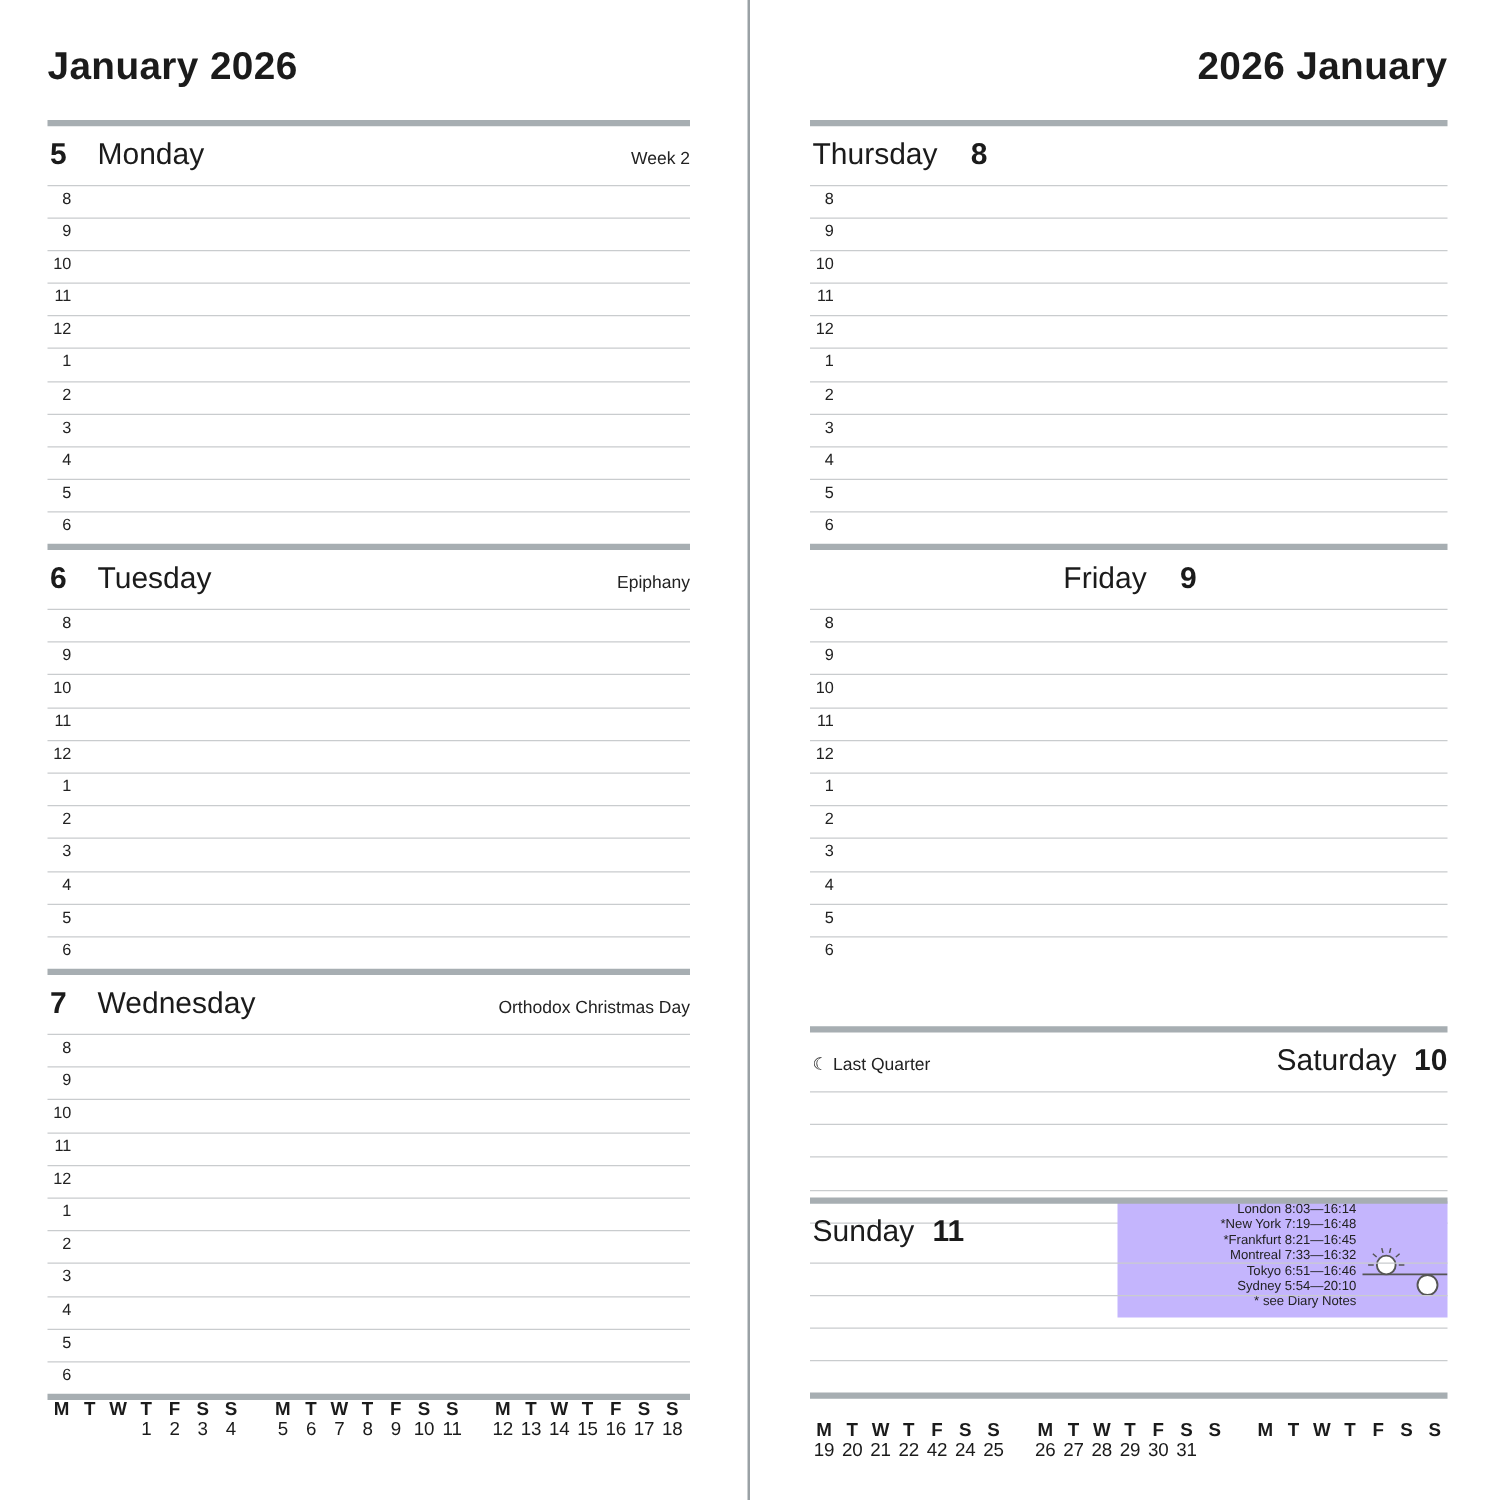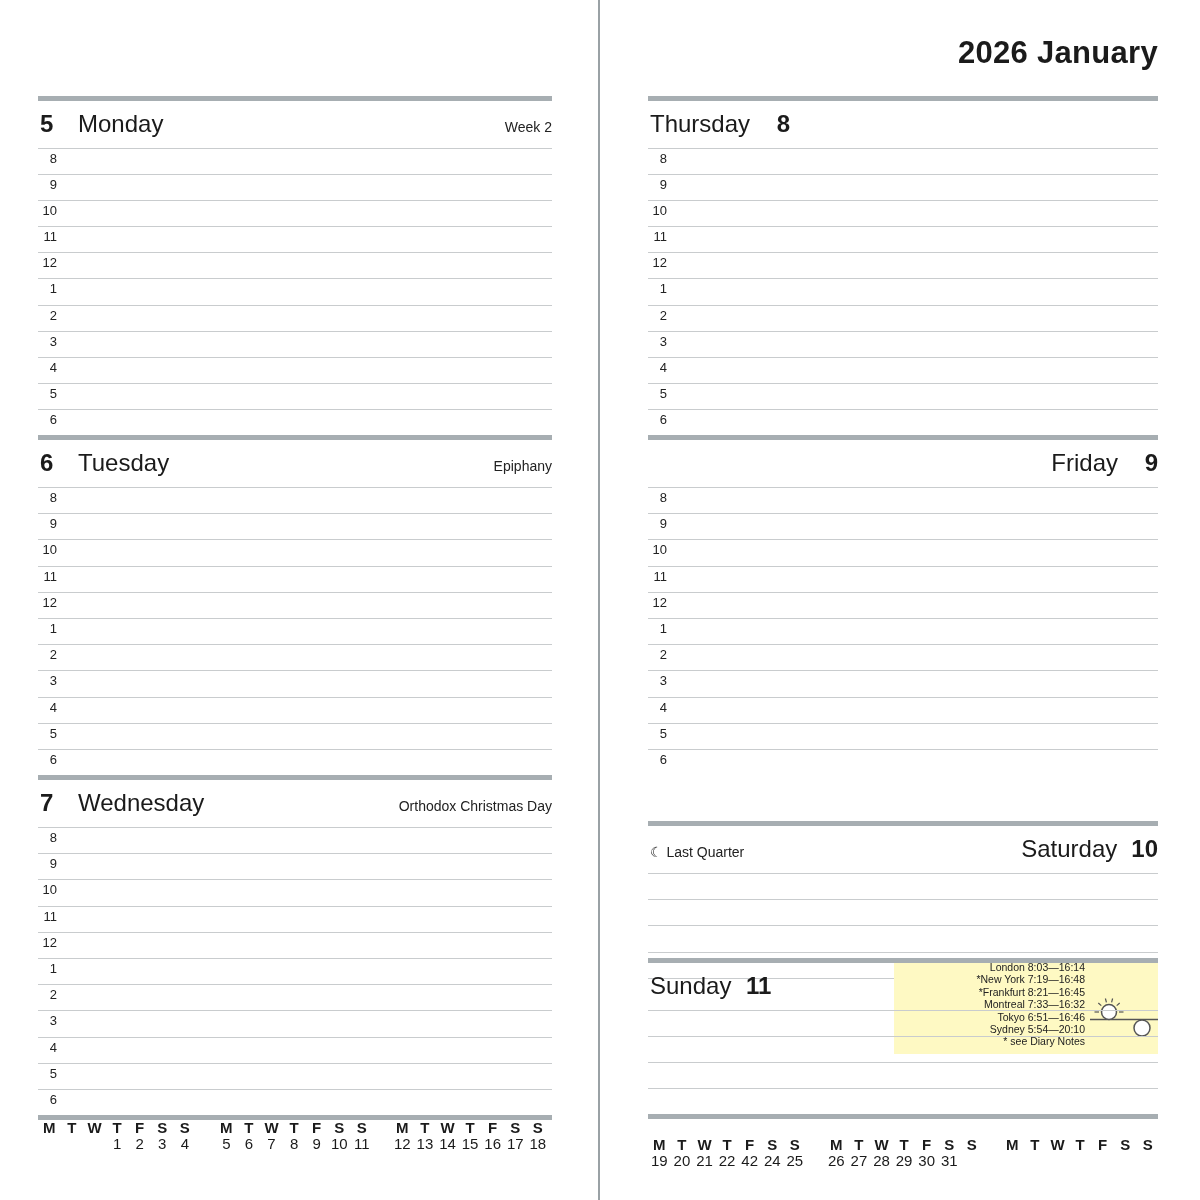--- a/index.html
+++ b/index.html
@@ -29,21 +29,21 @@
   
   .d-mon{top:96px;height:339px;}
   .d-tue{top:435px;height:340px;}
   .d-wed{top:775px;height:340px;}
   .d-thu{top:96px;height:339px;}
   .d-fri{top:435px;height:340px;}
   .d-sat{top:775px;height:183px;margin-top:46px;}
   .d-sun{top:958px;height:156px;}
 
   
-  .sun-block{position:absolute;right:0;top:88px;width:264px;height:93px;background:#fef9c3;box-sizing:border-box;
+  .sun-block{position:absolute;right:0;top:88px;width:264px;height:93px;background:#c4b5fd;box-sizing:border-box;
              padding-right:73px;text-align:right;font-size:10.5px;line-height:12.4px;color:#222;}
   .sun-entry{white-space:nowrap;}
   .sun-foot{white-space:nowrap;}
   .sunrise-icon{position:absolute;right:0;top:33px;}
 
   
   .minical{position:absolute;left:0;width:100%;}
   .page-left  .minical{top:1115px;}
   .page-right .minical{top:1114px;}
   .mini-month{font-size:15px;font-weight:bold;line-height:16px;margin-top:2px;height:16px;}
@@ -56,20 +56,21 @@
   .mini-head .mc{font-weight:bold;}
   .mini-dates{margin-top:1px;}
 </style>
 </head>
 <body>
 
 <div class="sheet">
   <div class="gutter"></div>
 
   <div class="page page-left">
+    <div class="page-title">January 2026</div>
 
     <div class="day d-mon">
       <div class="bar"></div>
       <div class="dh">
         <span class="dh-group">
           <span class="day-num">5</span>
           <span class="day-name">Monday</span>
         </span>
         <span class="note">Week 2</span>
       </div>
@@ -312,21 +313,21 @@
             <i>5</i>
           </div>
         <div class="hr">
             <i>6</i>
           </div>
       </div>
     </div>
 
     <div class="day d-fri">
       <div class="bar"></div>
-      <div class="dh" style="justify-content:flex-end;">
+      <div class="dh" style="justify-content:center;">
         <span class="dh-group">
           <span class="day-name-r">Friday</span>
           <span class="day-num-r">9</span>
         </span>
       </div>
       <div class="rows">
         <div class="hr">
             <i>8</i>
           </div>
         <div class="hr">

